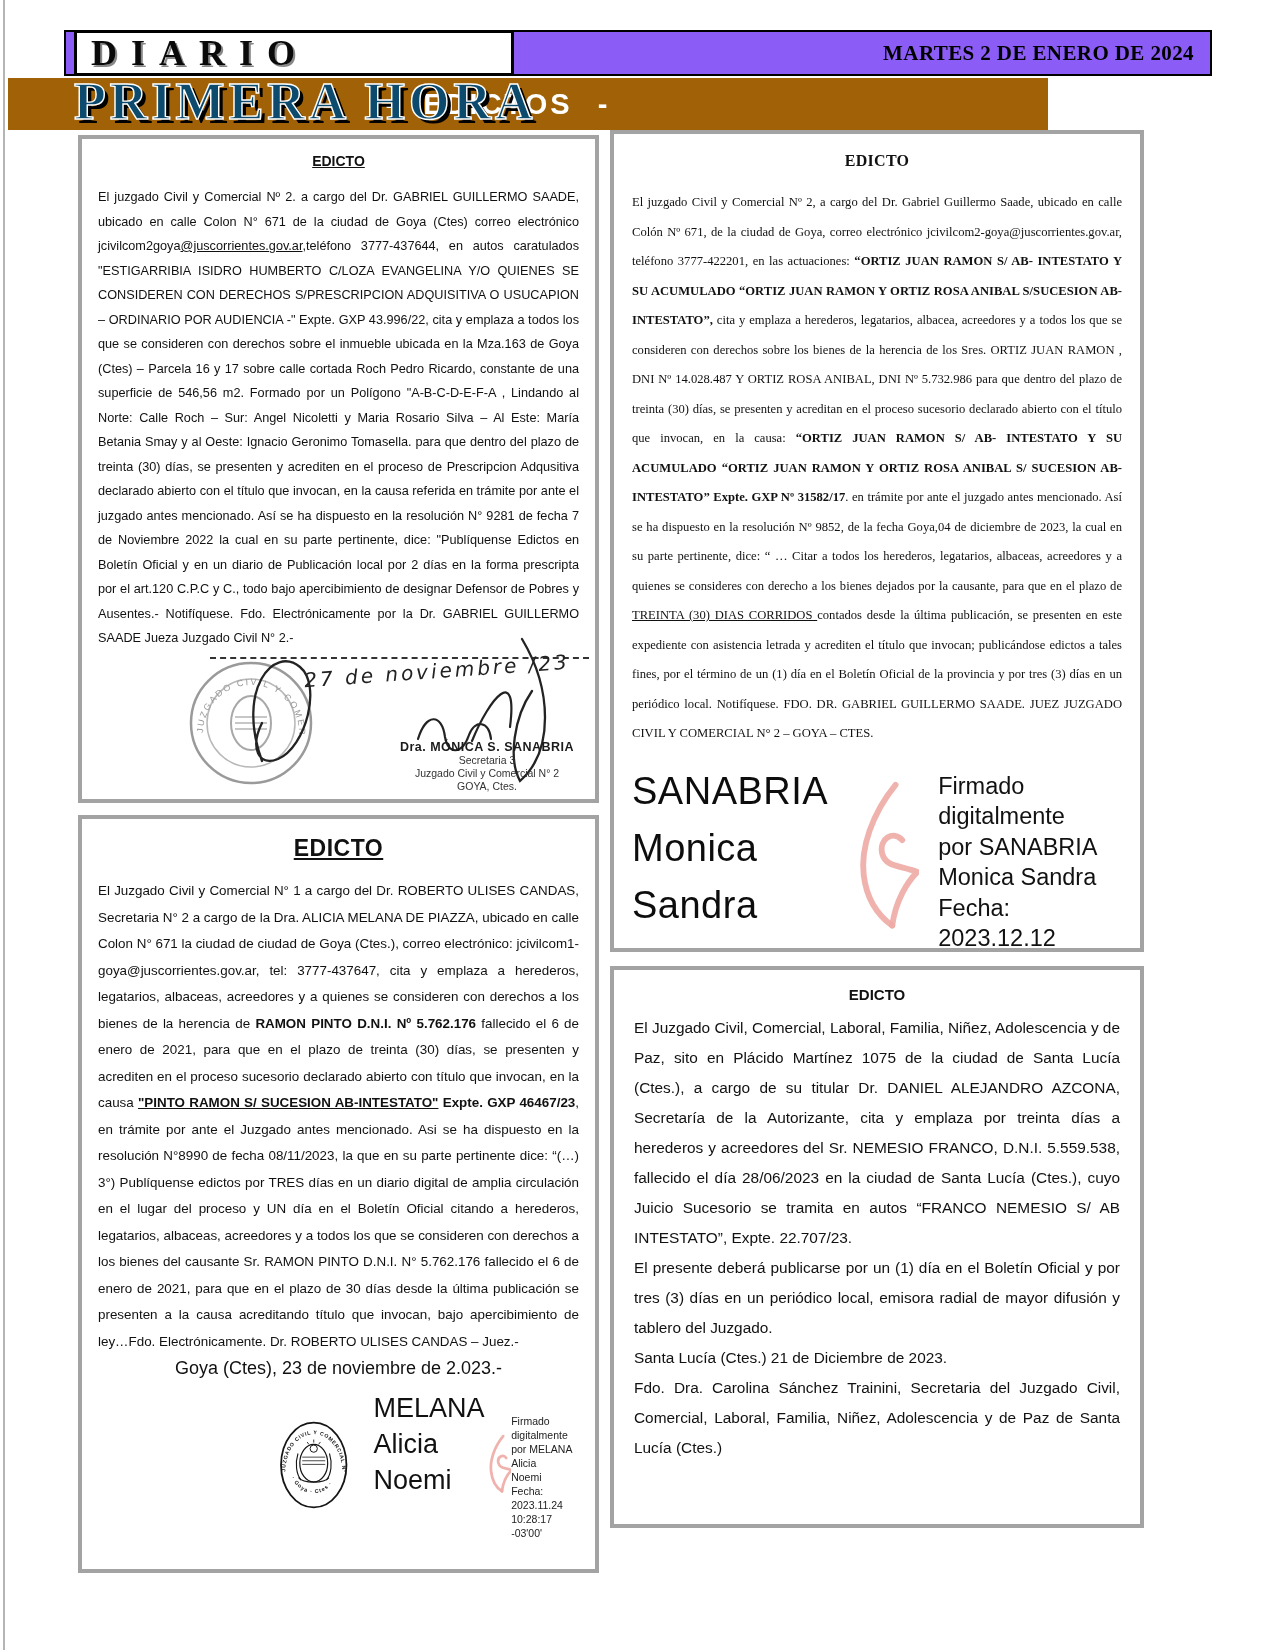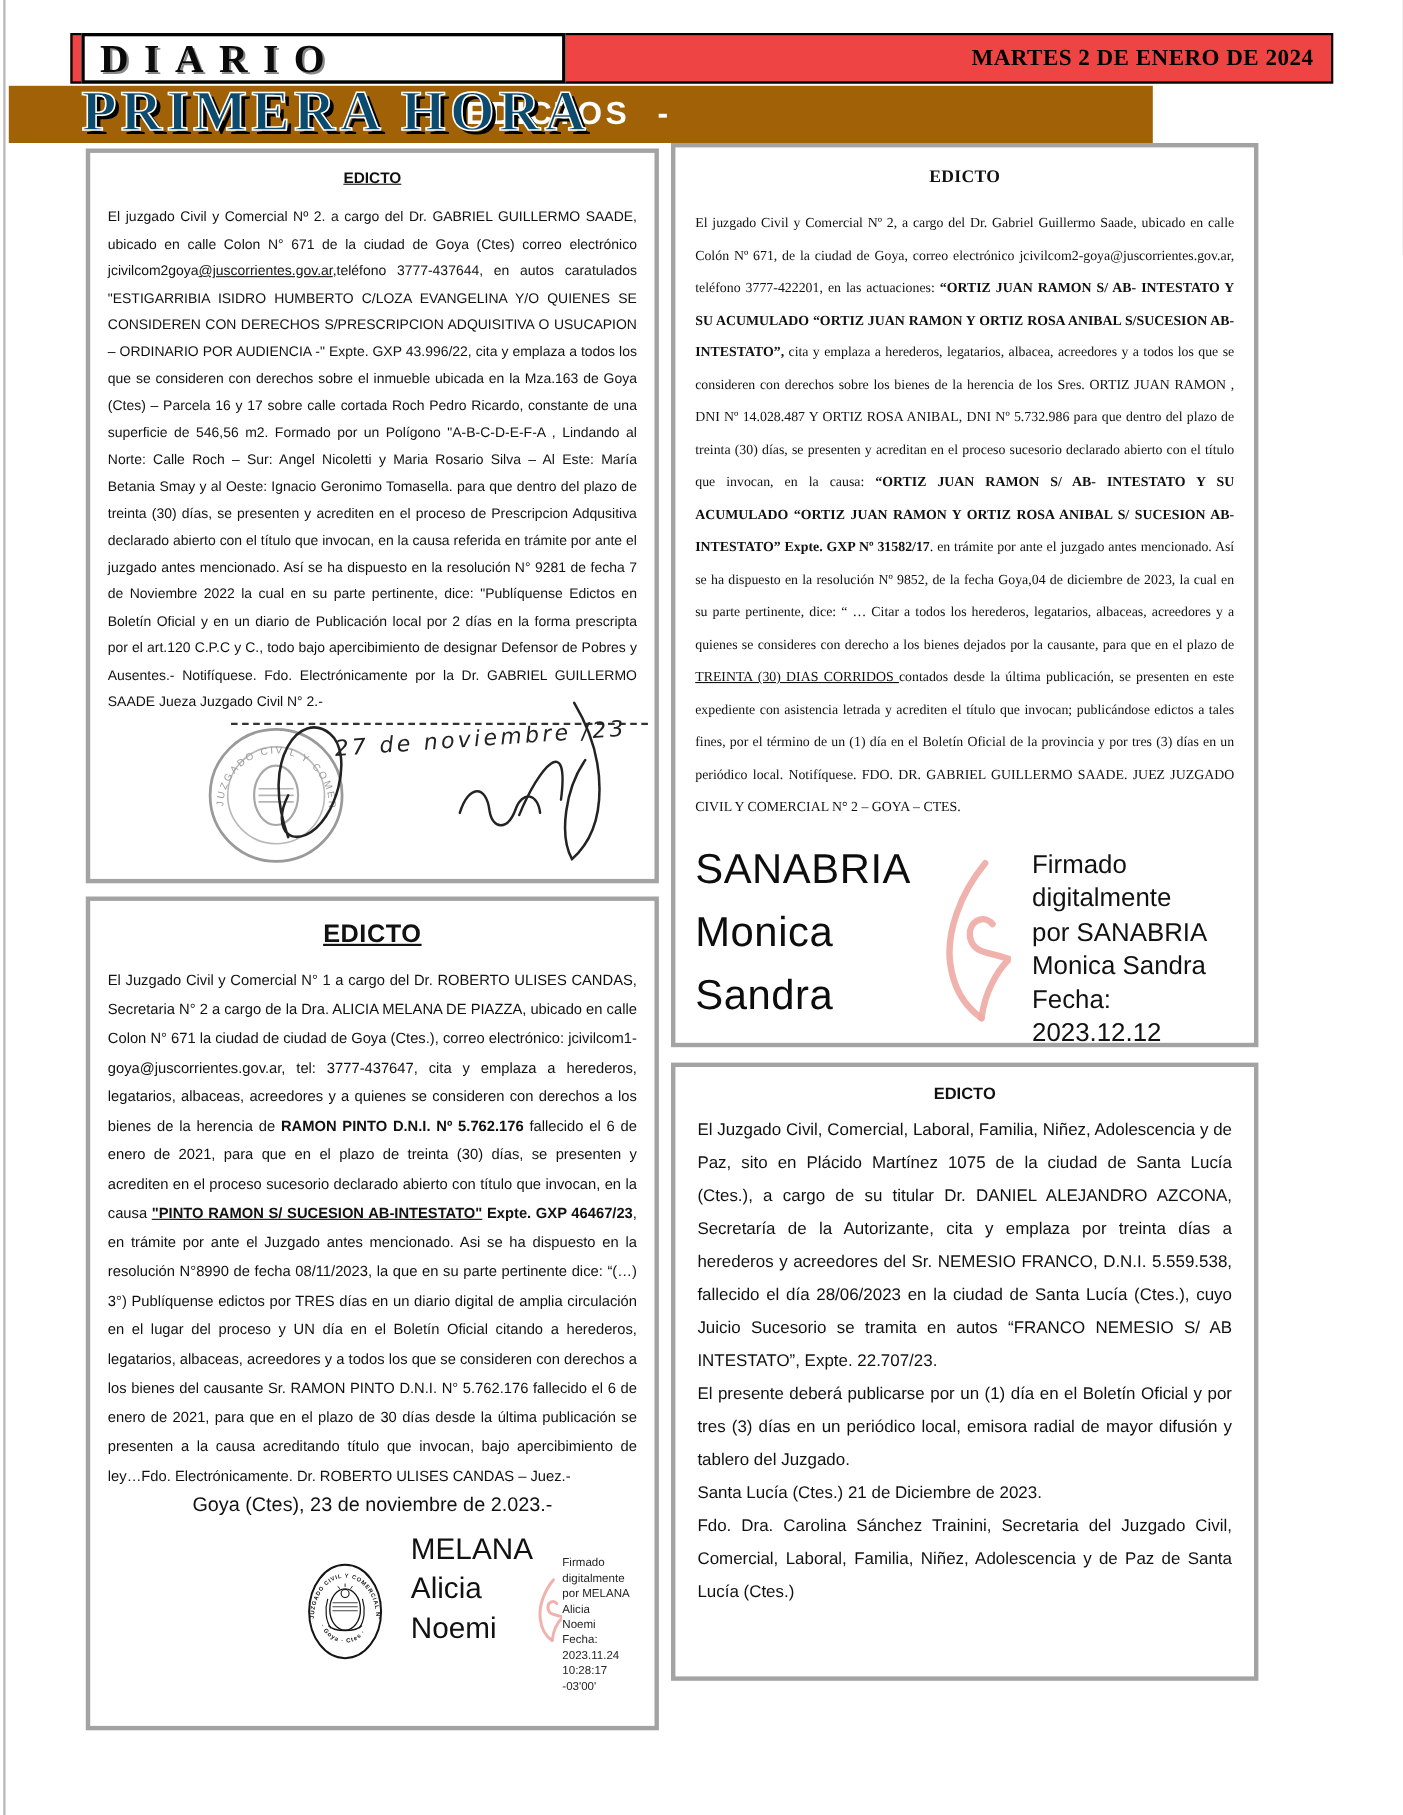--- a/index.html
+++ b/index.html
@@ -1,21 +1,21 @@
 <!DOCTYPE html>
 <html><head>
 <meta charset="utf-8">
 <style>
   html,body{margin:0;padding:0;background:#e8e8e8;}
   .page{position:relative;width:1275px;height:1650px;background:#fff;margin:0 auto;overflow:hidden;
         font-family:"Liberation Sans",sans-serif;color:#111;}
   .edge-line{position:absolute;left:3px;top:0;width:2px;height:1650px;background:#b5b5b5;}
 
   
-  .masthead-strip{position:absolute;left:64px;top:30px;width:1148px;height:46px;background:#ef4444;
+  .masthead-strip{position:absolute;left:64px;top:30px;width:1148px;height:46px;background:#8b5cf6;
                   border:2px solid #000;box-sizing:border-box;z-index:1;}
   .edition-date{position:absolute;right:16px;top:50%;transform:translateY(-50%);
                 font-family:"Liberation Serif",serif;font-weight:bold;font-size:21px;letter-spacing:.4px;color:#000;}
   .banner{position:absolute;left:8px;top:78px;width:1040px;height:52px;background:#a16207;z-index:0;
           display:flex;align-items:center;justify-content:center;}
   .banner span{color:#fff;font-weight:bold;font-size:29px;letter-spacing:3px;word-spacing:14px;
                font-family:"Liberation Sans",sans-serif;padding-right:60px;}
   .logo{position:absolute;left:74px;top:30px;width:460px;z-index:2;}
   .logo-top{border:3px solid #000;background:#fff;box-sizing:border-box;width:440px;height:46px;
             line-height:40px;padding-left:14px;font-family:"Liberation Serif",serif;font-weight:bold;
@@ -102,20 +102,26 @@
           <textPath href="#arcS1">JUZGADO CIVIL Y COMERCIAL</textPath>
         </text>
       </svg>
       <svg class="scribble" width="410" height="164" viewBox="0 0 410 164">
         <path d="M40,130 C14,58 52,14 78,36 C100,54 84,116 56,128 C36,136 28,116 40,92" fill="none" stroke="#232323" stroke-width="2.3" stroke-linecap="round"></path>
         <path d="M300,8 C330,58 332,120 298,150 C286,128 292,86 310,60" fill="none" stroke="#232323" stroke-width="2.3" stroke-linecap="round"></path>
         <path d="M196,108 c8,-26 24,-26 27,-2 c3,18 17,18 24,-2 c6,-16 20,-14 22,4" fill="none" stroke="#232323" stroke-width="2.2" stroke-linecap="round"></path>
         <path d="M250,110 C268,66 296,34 288,96" fill="none" stroke="#232323" stroke-width="2.2" stroke-linecap="round"></path>
       </svg>
       <div class="hand-date">27 de noviembre /23</div>
+      <div class="stampblock">
+        <div class="sname">Dra. MÓNICA S. SANABRIA</div>
+        <div class="sline">Secretaria  3</div>
+        <div class="sline">Juzgado Civil y Comercial  N° 2</div>
+        <div class="sline">GOYA, Ctes.</div>
+      </div>
     </div>
   </section>
 
   <section class="box box2">
     <h2 class="t-serif">EDICTO</h2>
     <p class="body2"><span>El juzgado Civil y Comercial Nº 2, a cargo del   Dr. Gabriel Guillermo Saade, ubicado en calle Colón Nº 671, de la ciudad de Goya, correo electrónico jcivilcom2-goya@juscorrientes.gov.ar,  teléfono  3777-422201,  en  las actuaciones: </span><span class="bold">“ORTIZ JUAN RAMON S/ AB- INTESTATO Y SU ACUMULADO “ORTIZ JUAN RAMON Y ORTIZ ROSA ANIBAL  S/SUCESION AB-INTESTATO”,</span><span> cita y emplaza a herederos, legatarios, albacea, acreedores y a todos los que se consideren con derechos sobre los bienes de la herencia de los  Sres. ORTIZ JUAN RAMON , DNI Nº 14.028.487 Y ORTIZ ROSA ANIBAL, DNI Nº 5.732.986 para que dentro del plazo de treinta (30) días, se presenten y acreditan en el proceso sucesorio declarado abierto con el título que invocan, en la causa: </span><span class="bold">“ORTIZ JUAN RAMON S/ AB- INTESTATO Y SU ACUMULADO “ORTIZ JUAN RAMON Y ORTIZ ROSA ANIBAL S/ SUCESION  AB-INTESTATO” Expte. GXP Nº 31582/17</span><span>. en trámite por ante el juzgado antes mencionado. Así se ha dispuesto en la resolución Nº 9852, de la fecha Goya,04 de diciembre de 2023, la cual en su parte pertinente, dice: “ … Citar a todos los herederos, legatarios, albaceas, acreedores y a quienes se consideres con derecho a los bienes dejados por la causante, para que en el plazo de </span><span class="underline">TREINTA (30) DIAS CORRIDOS </span><span>contados desde la última publicación, se presenten en este expediente con asistencia letrada y acrediten el título que invocan; publicándose edictos a tales fines, por el término de un (1) día en el Boletín Oficial de la provincia y por tres (3) días en un periódico local. Notifíquese. FDO. DR. GABRIEL GUILLERMO SAADE. JUEZ JUZGADO CIVIL Y COMERCIAL N° 2 – GOYA – CTES.</span></p>
     <div class="sig2">
       <div class="bigname">
         <div>SANABRIA</div>
         <div>Monica</div>

